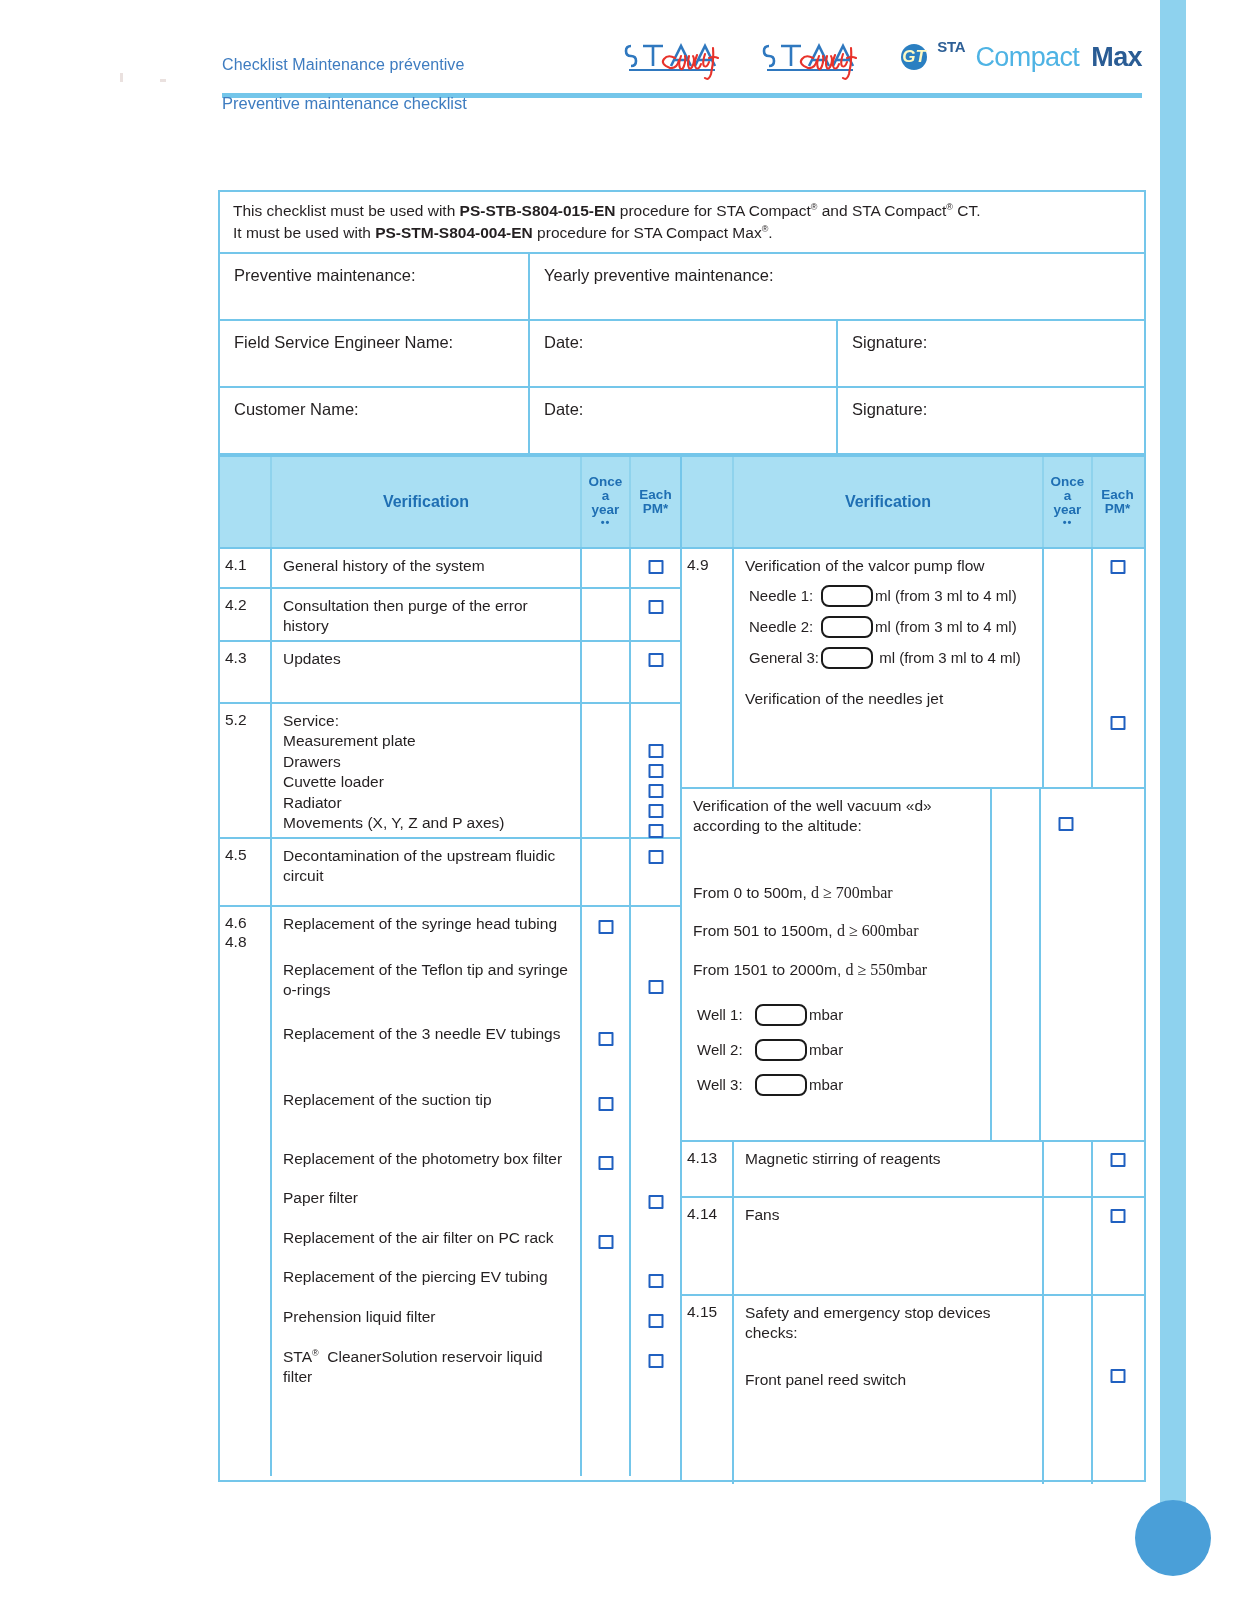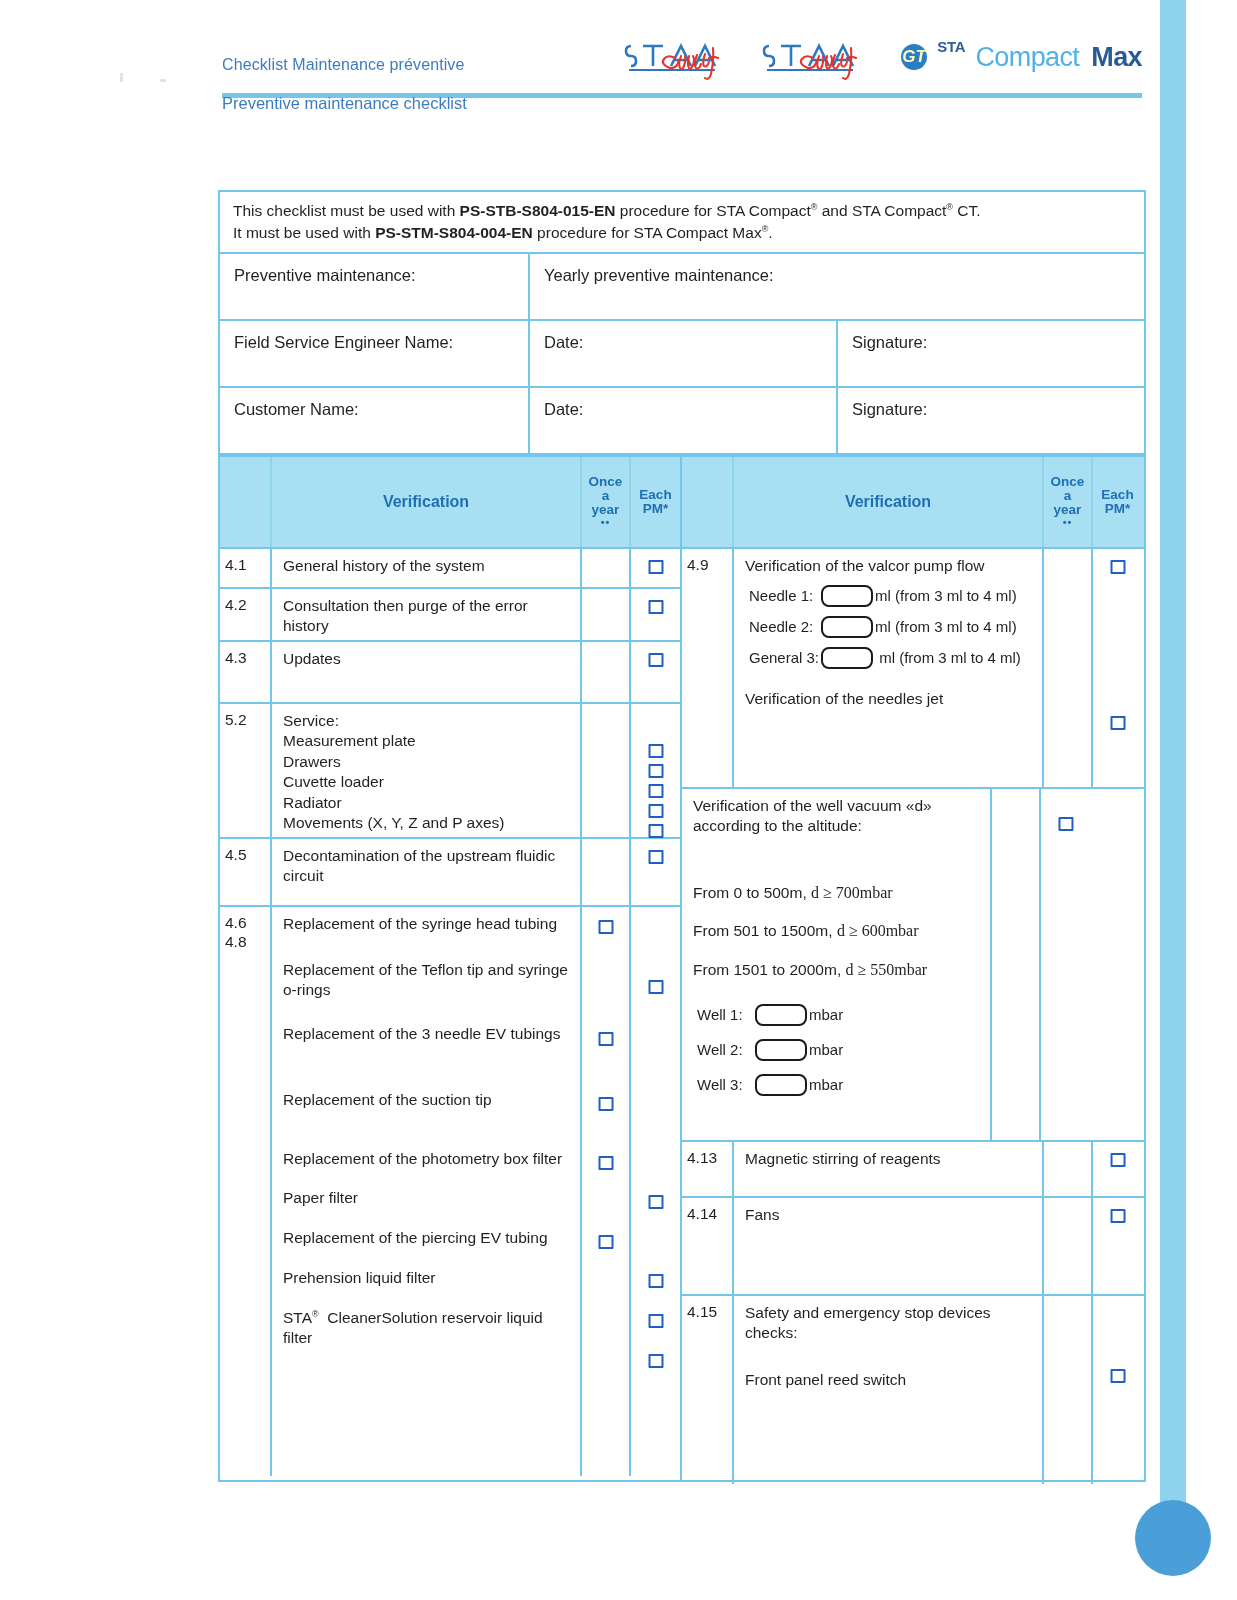--- a/index.html
+++ b/index.html
@@ -455,20 +455,21 @@
           <div>4.6</div>
           <div>4.8</div>
         </div>
         <div class="td td-ver" style="">
           <div style="height:46px;">Replacement of the syringe head tubing</div>
           <div style="height:64px;">Replacement of the Teflon tip and syringe o-rings</div>
           <div style="height:66px;">Replacement of the 3 needle EV tubings</div>
           <div style="height:59px;">Replacement of the suction tip</div>
           <div style="height:39px;">Replacement of the photometry box filter</div>
           <div style="height:40px;">Paper filter</div>
+          <div style="height:39px;">Replacement of the air filter on PC rack</div>
           <div style="height:40px;">Replacement of the piercing EV tubing</div>
           <div style="height:40px;">Prehension liquid filter</div>
           <div>STA<sup>®</sup>&nbsp; CleanerSolution reservoir liquid<br>filter</div>
         </div>
         <div class="td td-once">
           <span class="cb cb-at" style="top:13px;"></span>
           <span class="cb cb-at" style="top:125px;"></span>
           <span class="cb cb-at" style="top:190px;"></span>
           <span class="cb cb-at" style="top:249px;"></span>
           <span class="cb cb-at" style="top:328px;"></span>

